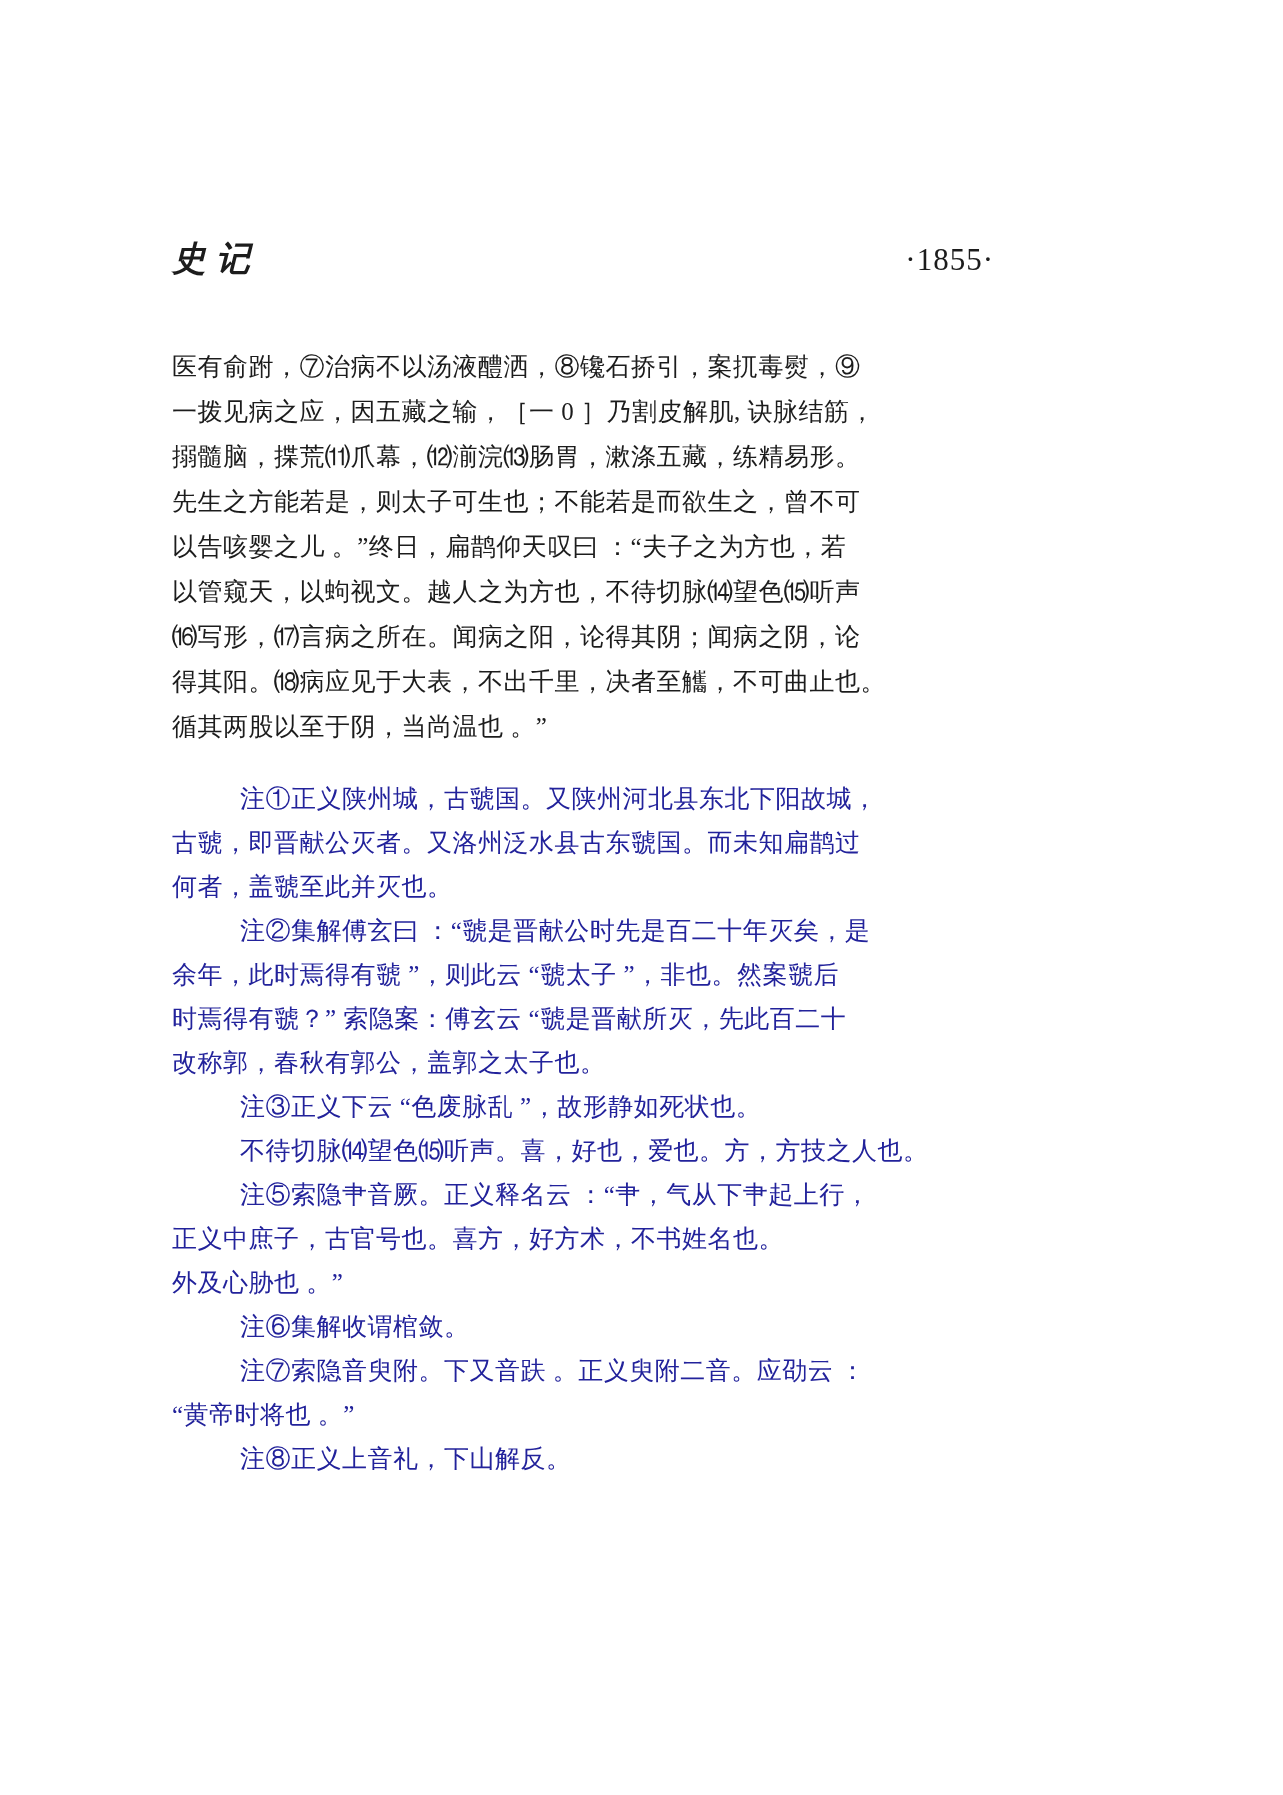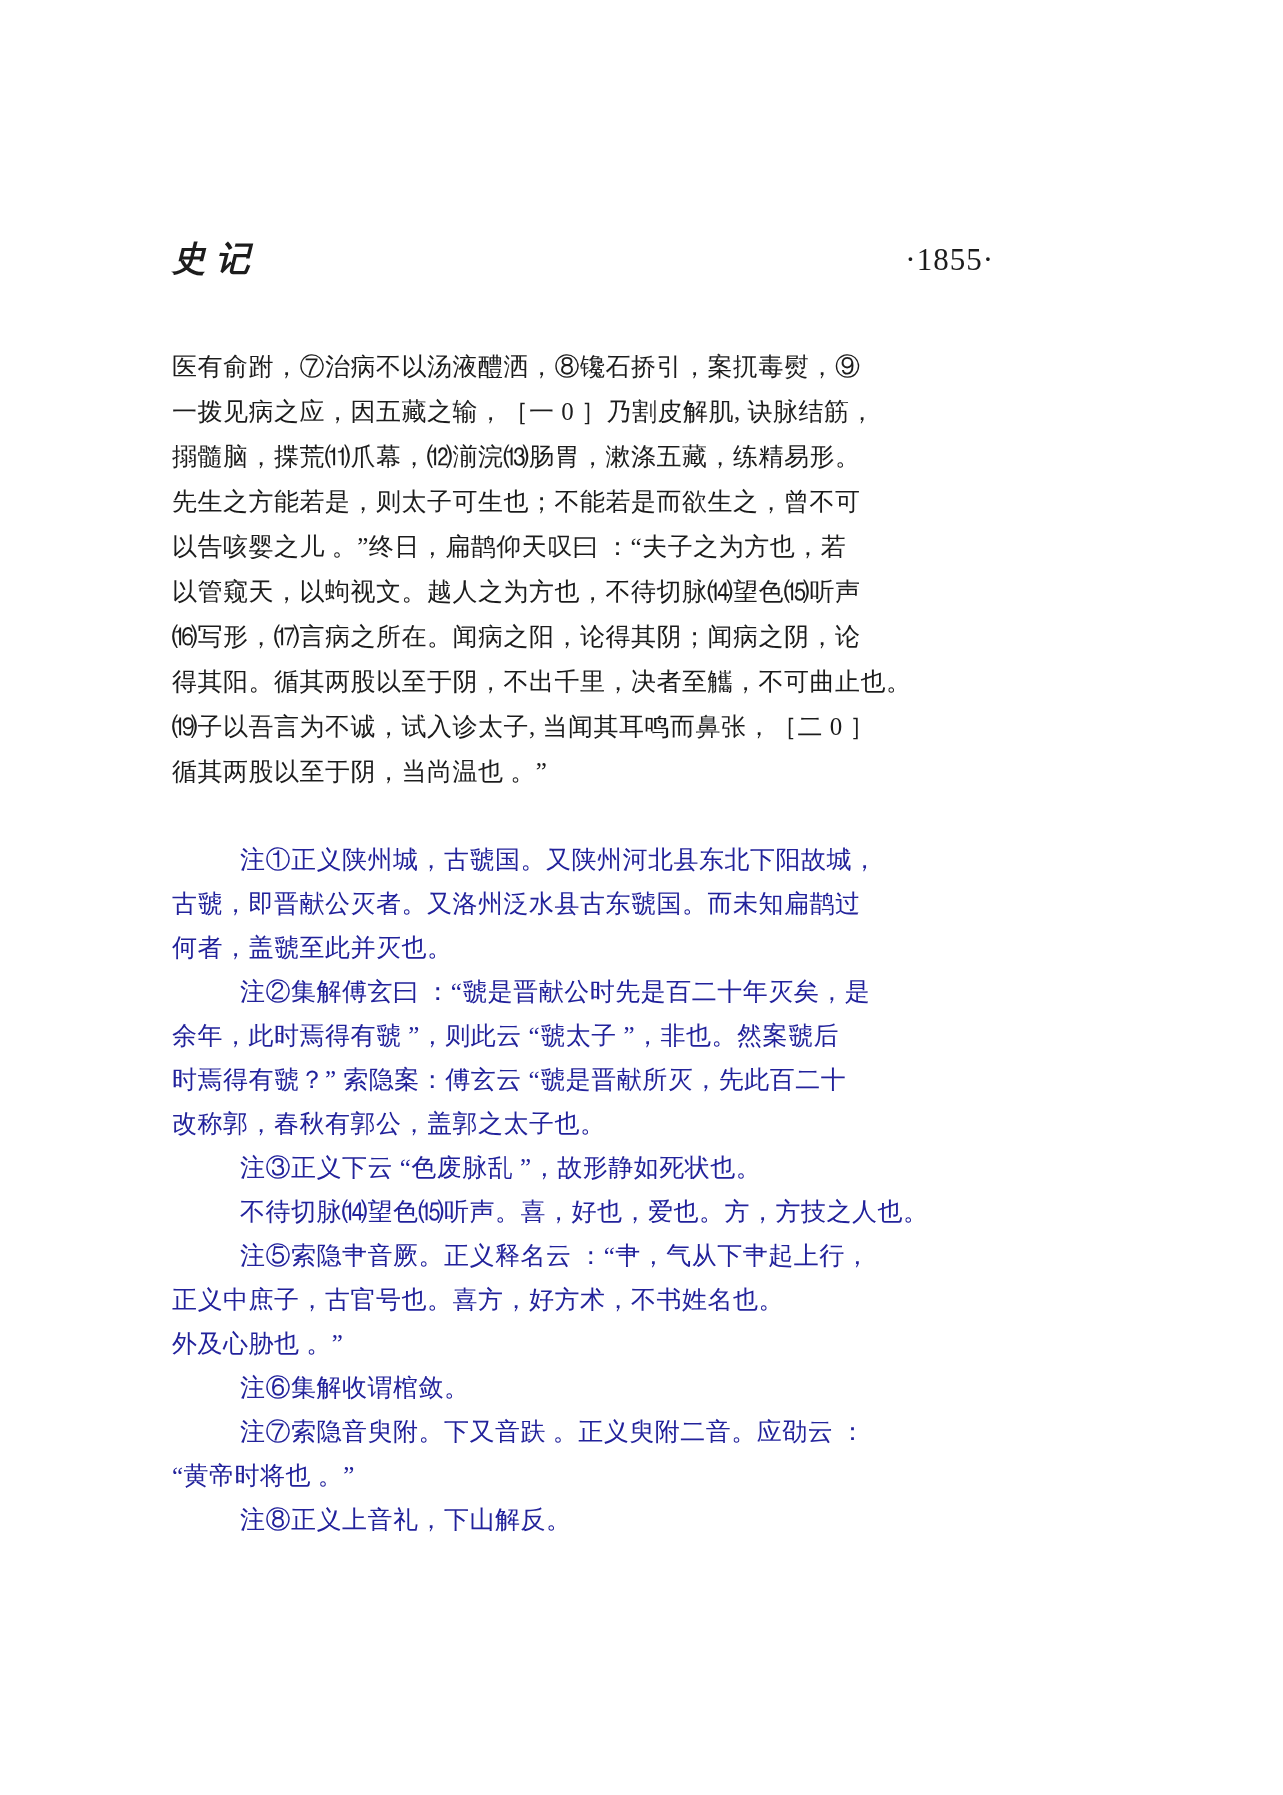--- a/index.html
+++ b/index.html
@@ -31,21 +31,21 @@
   }
   .page-number {
     font-size: 31px;
     letter-spacing: 1px;
   }
   .body-block {
     margin-top: 62px;
     color: #1c1c1c;
   }
   .notes-block {
-    margin-top: 44px;
+    margin-top: 28px;
     color: #22229b;
   }
   .tline {
     font-size: 25px;
     line-height: 45px;
     height: 45px;
     white-space: nowrap;
     letter-spacing: 0.5px;
   }
   .notes-block .tline {
@@ -67,22 +67,21 @@
   </div>
 
   <div class="body-block">
     <div class="tline">医有俞跗，⑦治病不以汤液醴洒，⑧镵石挢引，案扤毒熨，⑨</div>
     <div class="tline">一拨见病之应，因五藏之输，［一 0 ］乃割皮解肌, 诀脉结筋，</div>
     <div class="tline">搦髓脑，揲荒⑾爪幕，⑿湔浣⒀肠胃，漱涤五藏，练精易形。</div>
     <div class="tline">先生之方能若是，则太子可生也；不能若是而欲生之，曾不可</div>
     <div class="tline">以告咳婴之儿 。”终日，扁鹊仰天叹曰 ：“夫子之为方也，若</div>
     <div class="tline">以管窥天，以蚼视文。越人之为方也，不待切脉⒁望色⒂听声</div>
     <div class="tline">⒃写形，⒄言病之所在。闻病之阳，论得其阴；闻病之阴，论</div>
-    <div class="tline">得其阳。循其两股以至于阴，不出千里，决者至觿，不可曲止也。</div>
-    <div class="tline">⒆子以吾言为不诚，试入诊太子, 当闻其耳鸣而鼻张，［二 0 ］</div>
+    <div class="tline">得其阳。⒅病应见于大表，不出千里，决者至觿，不可曲止也。</div>
     <div class="tline">循其两股以至于阴，当尚温也 。”</div>
   </div>
 
   <div class="notes-block">
     <div class="tline indent">注①正义陕州城，古虢国。又陕州河北县东北下阳故城，</div>
     <div class="tline">古虢，即晋献公灭者。又洛州泛水县古东虢国。而未知扁鹊过</div>
     <div class="tline">何者，盖虢至此并灭也。</div>
     <div class="tline indent">注②集解傅玄曰 ：“虢是晋献公时先是百二十年灭矣，是</div>
     <div class="tline">余年，此时焉得有虢 ”，则此云 “虢太子 ”，非也。然案虢后</div>
     <div class="tline">时焉得有虢？” 索隐案：傅玄云 “虢是晋献所灭，先此百二十</div>

